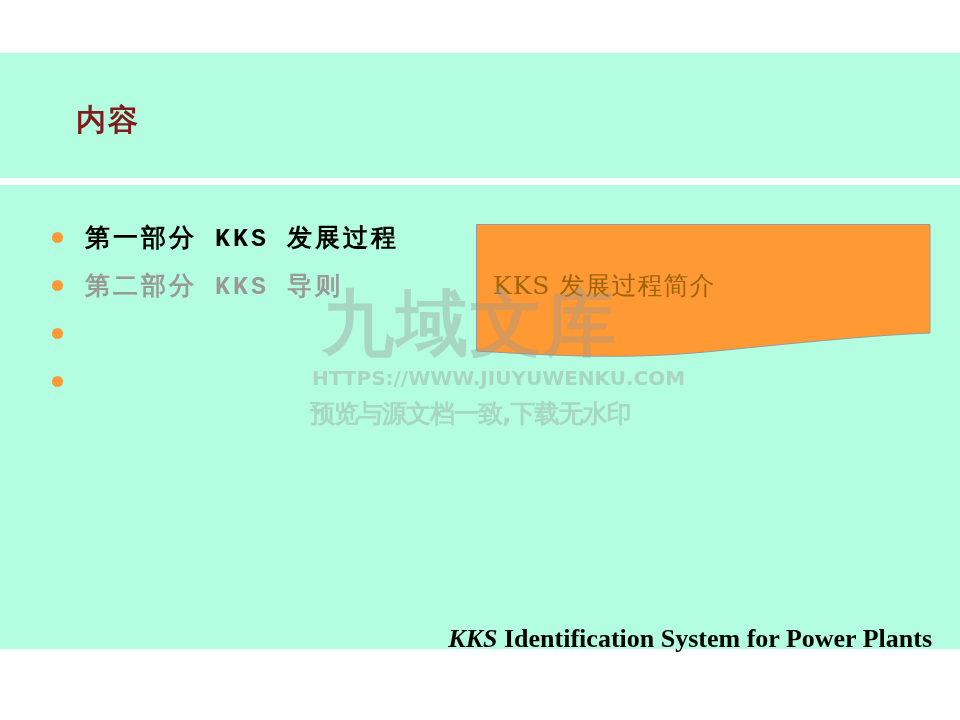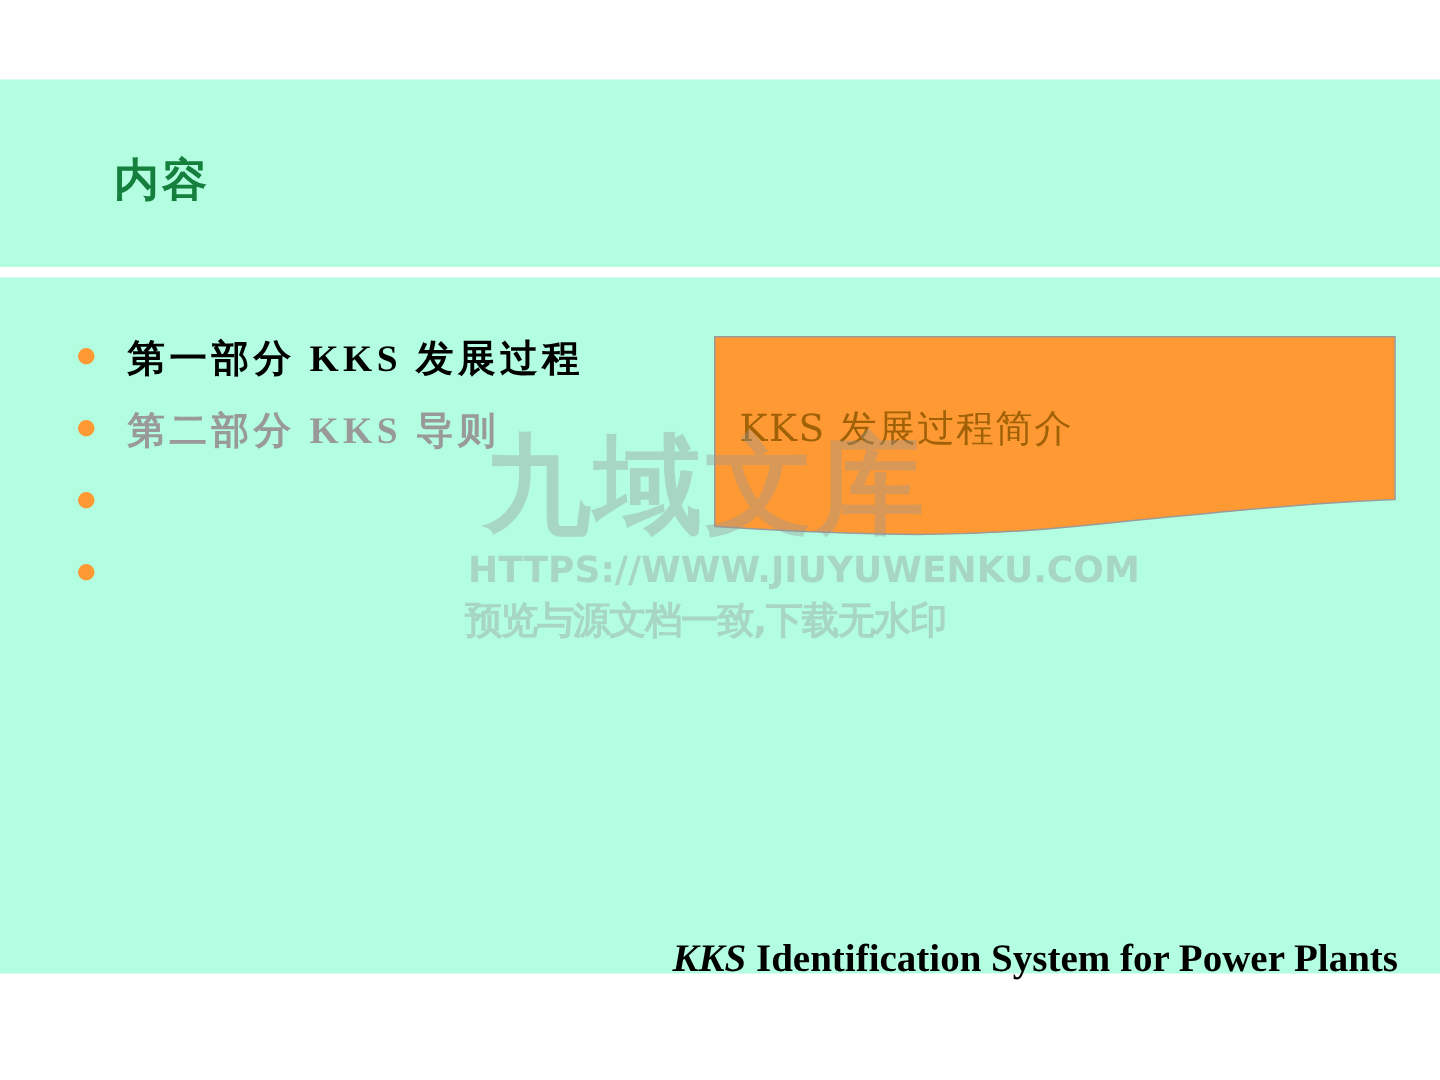--- a/index.html
+++ b/index.html
@@ -12,45 +12,45 @@
       position: absolute; left: 0; top: 53px; width: 960px; height: 125px;
       background: #b3fee0;
     }
     .band-main {
       position: absolute; left: 0; top: 185px; width: 960px; height: 464px;
       background: #b3fee0;
     }
     .title {
       position: absolute; left: 76px; top: 100px;
       font-family: "DejaVu Sans", sans-serif;
-      font-size: 30px; font-weight: bold; color: #15803d;
+      font-size: 30px; font-weight: bold; color: #7f1d1d;
       letter-spacing: 2px;
     }
     .agenda { position: absolute; left: 50px; top: 220px; margin: 0; padding: 0; list-style: none; }
     .agenda li { position: relative; height: 48px; line-height: 40px; padding-left: 35px; }
     .bullet {
       position: absolute; left: 2px; top: 12px; width: 11px; height: 11px;
       border-radius: 50%; background: #ff9933;
     }
     .item-text {
-      font-family: Liberation Serif, serif; font-size: 25px; font-weight: bold;
+      font-family: Liberation Mono, monospace; font-size: 25px; font-weight: bold;
       letter-spacing: 3px; white-space: nowrap;
     }
     .item-text.active { color: #000000; }
     .item-text.dim { color: #999999; }
     .callout { position: absolute; left: 476px; top: 224px; width: 456px; height: 136px; }
     .callout svg { position: absolute; left: 0; top: 0; }
     .callout-text {
       position: absolute; left: 17px; top: 45px;
       font-family: "DejaVu Serif", serif; font-size: 25px; color: #a16207; white-space: nowrap;
       letter-spacing: 1px;
     }
     .wm { position: absolute; pointer-events: none; font-family: "DejaVu Sans", sans-serif; font-weight: bold; color: rgba(150,150,150,0.38); white-space: nowrap; }
     .wm-logo { left: 322px; top: 276px; font-size: 72px; letter-spacing: 2px; }
-    .wm-url { left: 312px; top: 366px; font-size: 24px; letter-spacing: 0px; }
+    .wm-url { left: 312px; top: 366px; font-size: 20px; letter-spacing: 0px; }
     .wm-note { left: 310px; top: 397px; font-size: 25px; letter-spacing: -1px; }
     .footer {
       position: absolute; right: 28px; top: 624px;
       font-family: "Liberation Serif", "DejaVu Serif", serif; font-size: 26px; font-weight: bold; color: #000; white-space: nowrap;
     }
     .footer .em { font-style: italic; }
   </style>
 </head>
 <body>
 

